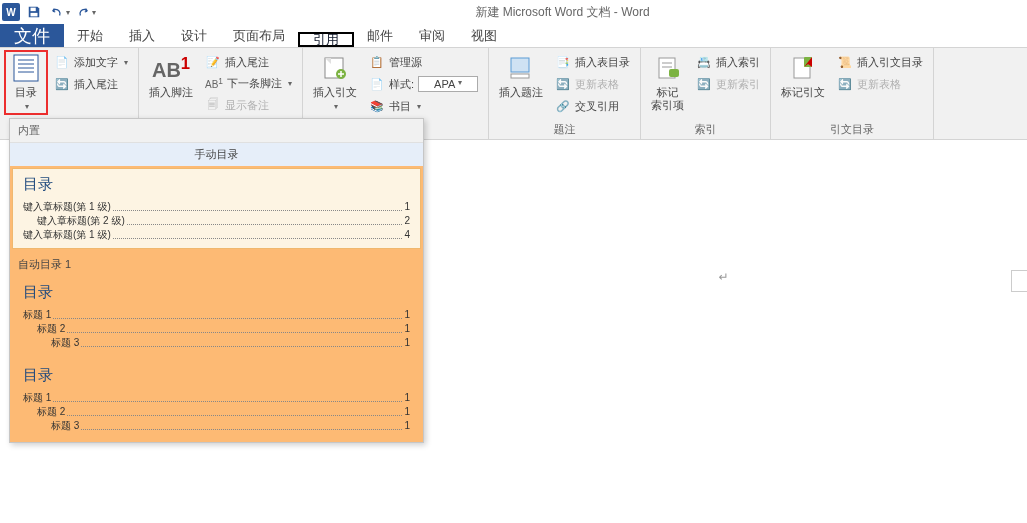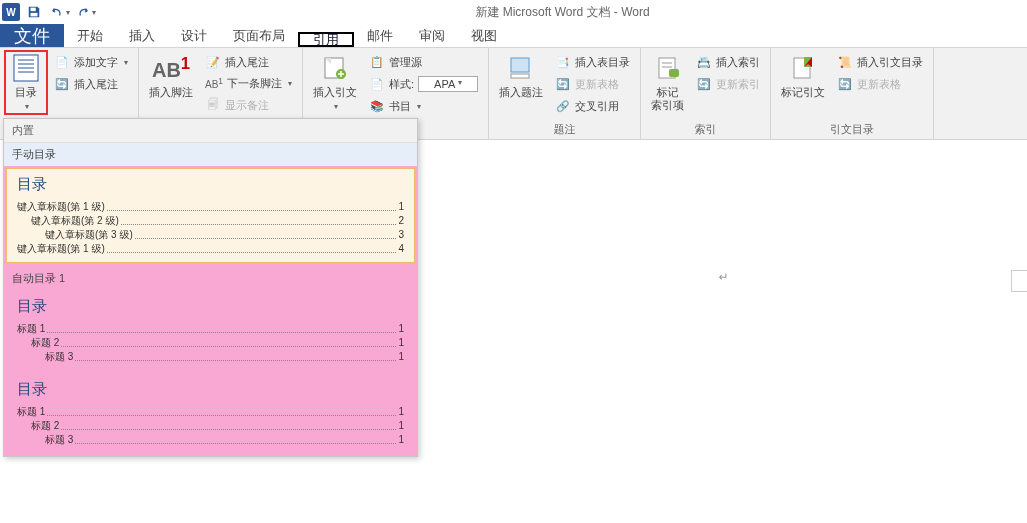--- a/index.html
+++ b/index.html
@@ -32,23 +32,23 @@
 
     .small-col { display: flex; flex-direction: column; gap: 2px; padding: 2px 2px; }
     .small-btn { display: flex; align-items: center; gap: 4px; padding: 2px 4px; cursor: pointer; font-size: 11px; color: #444; white-space: nowrap; }
     .small-btn.disabled { color: #b0b0b0; }
     .small-btn .ic { width: 16px; height: 16px; display: flex; align-items: center; justify-content: center; }
     .caret { font-size: 8px; color: #666; margin-left: 2px; }
 
     .style-select { border: 1px solid #ababab; background: #fff; padding: 1px 15px; font-size: 11px; min-width: 60px; display: flex; justify-content: space-between; }
 
     
-    .dropdown { position: absolute; left: 3px; top: 118px; width: 415px; background: #f9a8d4; border: 1px solid #c6c6c6; box-shadow: 2px 2px 6px rgba(0,0,0,0.2); z-index: 10; }
+    .dropdown { position: absolute; left: 9px; top: 118px; width: 415px; background: #fdba74; border: 1px solid #c6c6c6; box-shadow: 2px 2px 6px rgba(0,0,0,0.2); z-index: 10; }
     .dd-header { background: #f1f1f1; color: #666; font-size: 11px; padding: 4px 8px; border-bottom: 1px solid #e0e0e0; }
-    .dd-cat { background: #e6eef9; color: #444; font-size: 11px; padding: 4px 8px; }
+    .dd-cat { background: #e6eef9; color: #444; font-size: 11px; padding: 4px 8px; text-align: center; }
     .dd-item { border: 1px solid transparent; margin: 2px; padding: 6px 10px; cursor: pointer; }
     .dd-item.sel { border: 1px solid #f0b86e; background: #fdf4e3; }
     .dd-title { color: #1f497d; font-size: 15px; font-family: "SimSun", serif; margin-bottom: 6px; }
     .dd-line { display: flex; font-size: 10px; color: #333; font-family: "SimSun", serif; line-height: 14px; }
     .dd-line .txt { white-space: nowrap; }
     .dd-line .dots { flex: 1; border-bottom: 1px dotted #888; margin: 0 2px 3px; }
     .dd-line .pg { white-space: nowrap; }
     .dd-line.l2 { padding-left: 14px; }
     .dd-line.l3 { padding-left: 28px; }
     .dd-label { font-size: 11px; color: #444; padding: 6px 8px 2px; }
@@ -287,25 +287,20 @@
     <div class="dd-line l1">
         <span class="txt">键入章标题(第 1 级)</span>
         <span class="dots"></span>
         <span class="pg">1</span>
       </div>
     <div class="dd-line l2">
         <span class="txt">键入章标题(第 2 级)</span>
         <span class="dots"></span>
         <span class="pg">2</span>
       </div>
-    <div class="dd-line l3">
-        <span class="txt">键入章标题(第 3 级)</span>
-        <span class="dots"></span>
-        <span class="pg">3</span>
-      </div>
     <div class="dd-line l1">
         <span class="txt">键入章标题(第 1 级)</span>
         <span class="dots"></span>
         <span class="pg">4</span>
       </div>
   </div>
 
   <div class="dd-label">自动目录 1</div>
   <div class="dd-item">
     <div class="dd-title">目录</div>

